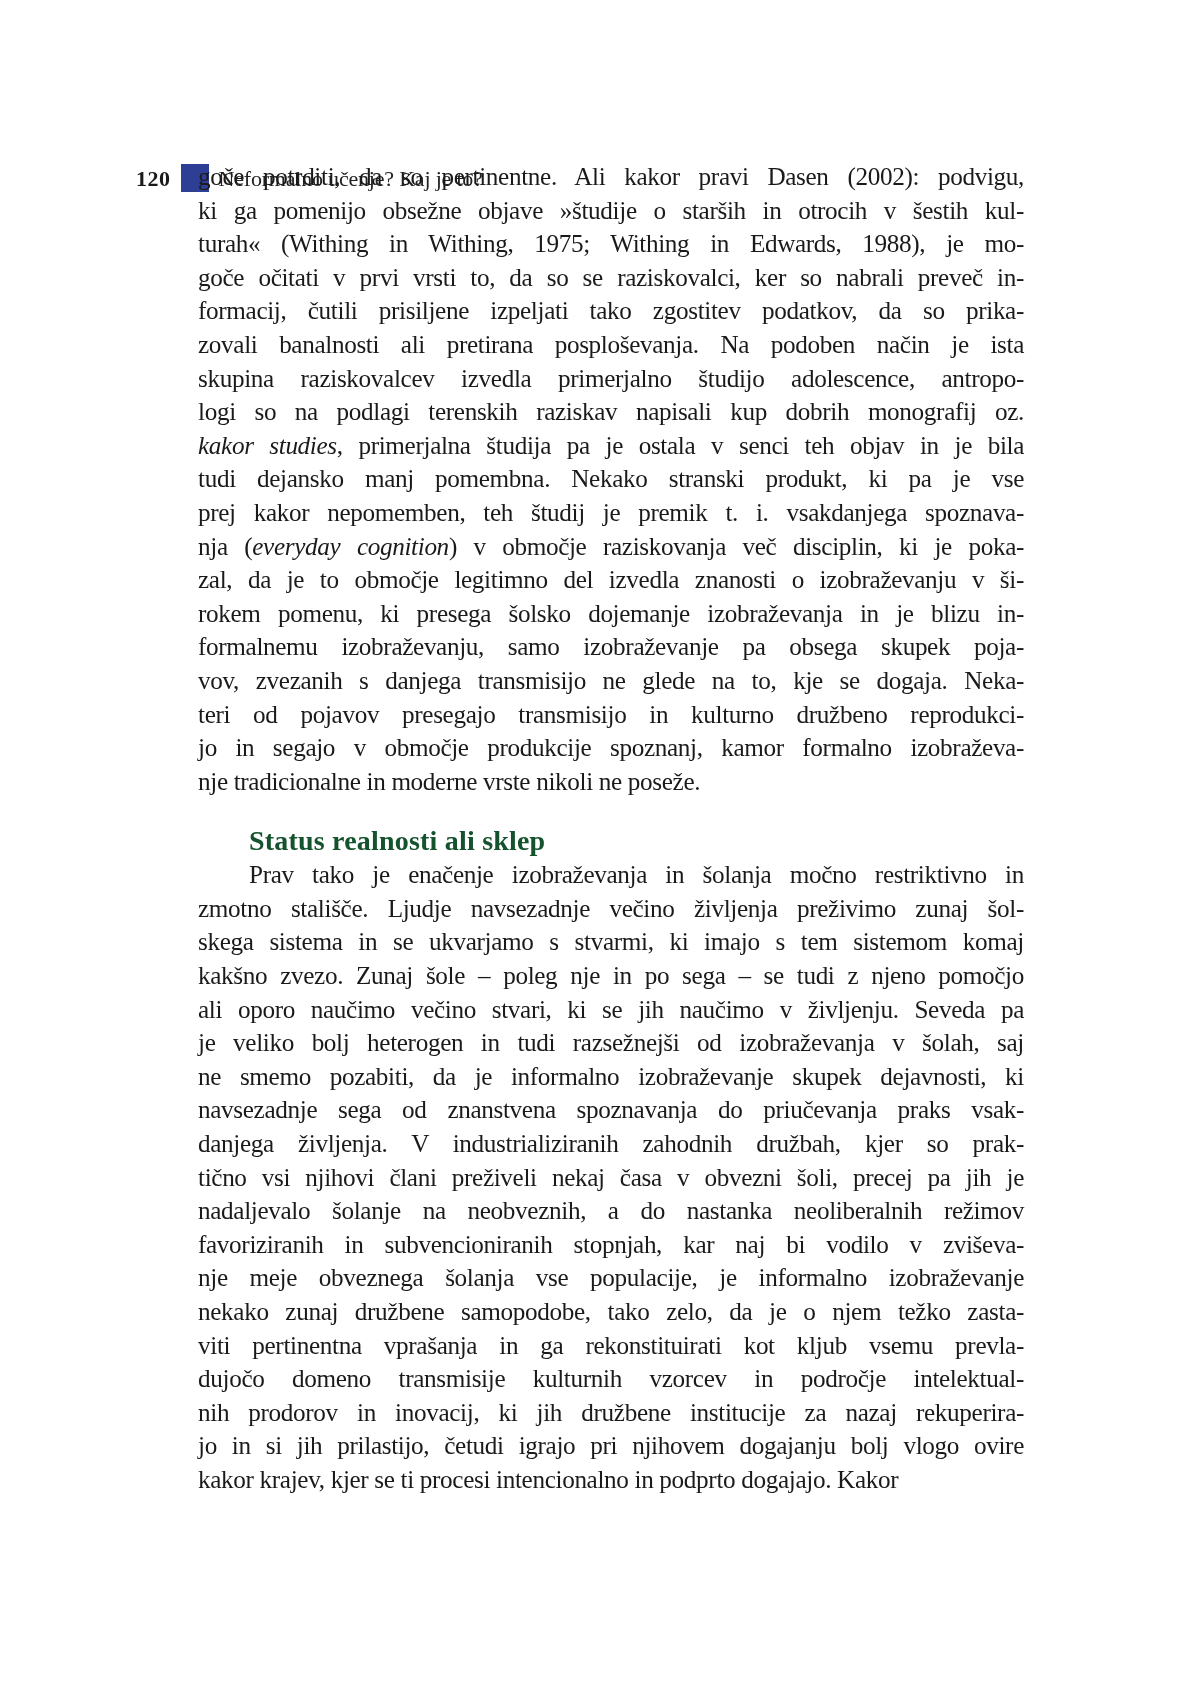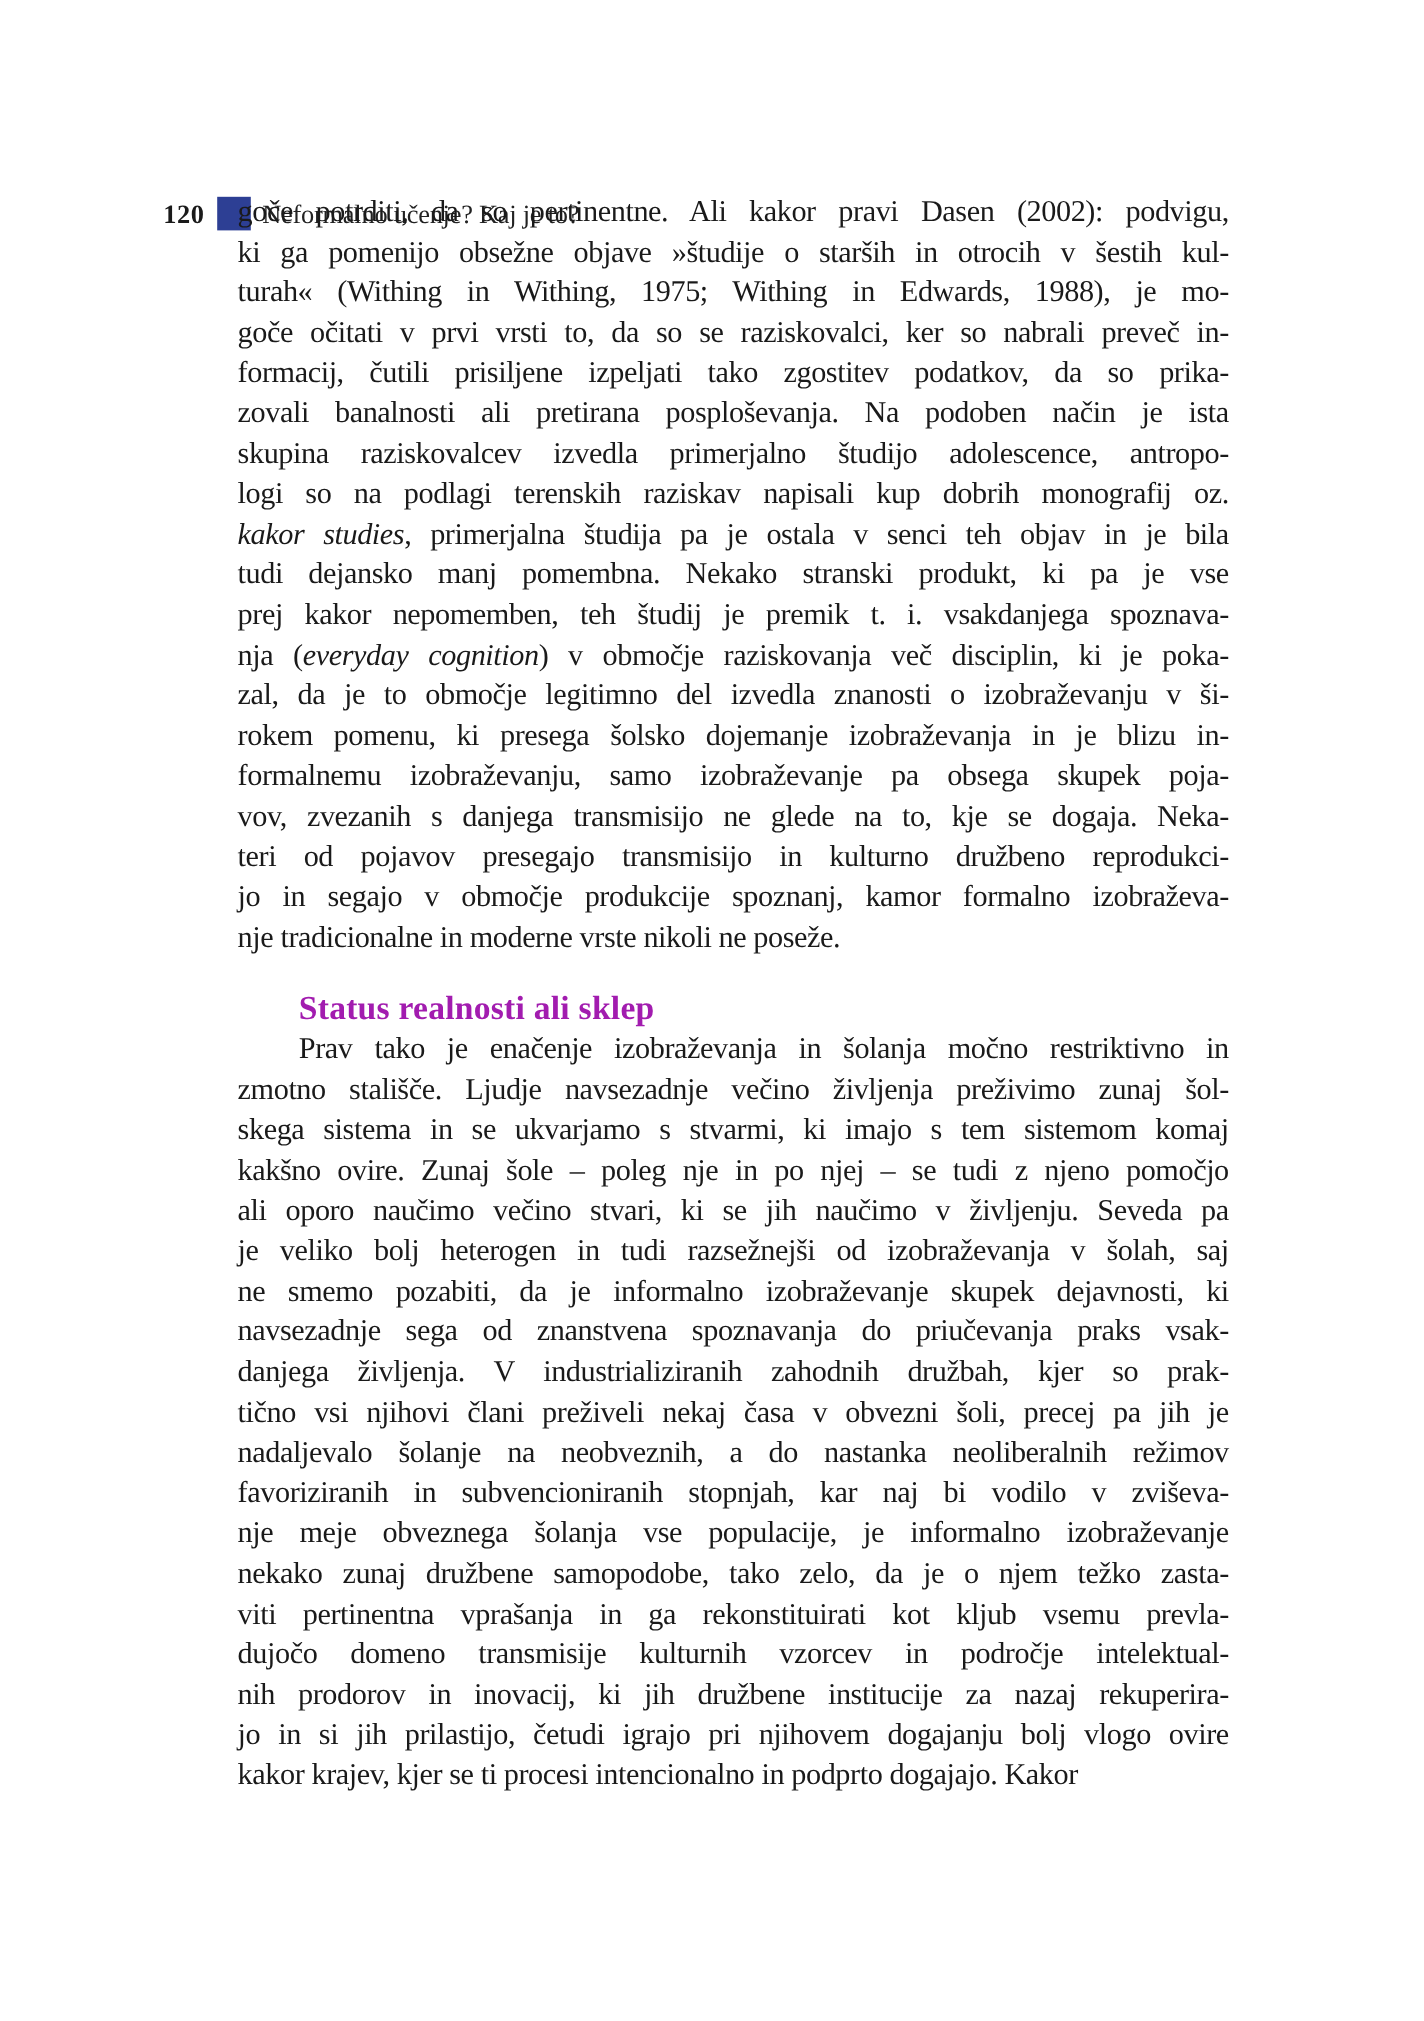--- a/index.html
+++ b/index.html
@@ -102,26 +102,26 @@
       <span class="line">prej kakor nepomemben, teh študij je premik t. i. vsakdanjega spoznava-</span>
       <span class="line">nja (<i>everyday cognition</i>) v območje raziskovanja več disciplin, ki je poka-</span>
       <span class="line">zal, da je to območje legitimno del izvedla znanosti o izobraževanju v ši-</span>
       <span class="line">rokem pomenu, ki presega šolsko dojemanje izobraževanja in je blizu in-</span>
       <span class="line">formalnemu izobraževanju, samo izobraževanje pa obsega skupek poja-</span>
       <span class="line">vov, zvezanih s danjega transmisijo ne glede na to, kje se dogaja. Neka-</span>
       <span class="line">teri od pojavov presegajo transmisijo in kulturno družbeno reprodukci-</span>
       <span class="line">jo in segajo v območje produkcije spoznanj, kamor formalno izobraževa-</span>
       <span class="line last">nje tradicionalne in moderne vrste nikoli ne poseže.</span>
     </div>
-  <span class="section-heading" style="color: #a21caf;">Status realnosti ali sklep</span>
+  <span class="section-heading" style="color: #14532d;">Status realnosti ali sklep</span>
   <div id="p2">
       <span class="line indent">Prav tako je enačenje izobraževanja in šolanja močno restriktivno in</span>
       <span class="line">zmotno stališče. Ljudje navsezadnje večino življenja preživimo zunaj šol-</span>
       <span class="line">skega sistema in se ukvarjamo s stvarmi, ki imajo s tem sistemom komaj</span>
-      <span class="line">kakšno ovire. Zunaj šole – poleg nje in po njej – se tudi z njeno pomočjo</span>
+      <span class="line">kakšno zvezo. Zunaj šole – poleg nje in po sega – se tudi z njeno pomočjo</span>
       <span class="line">ali oporo naučimo večino stvari, ki se jih naučimo v življenju. Seveda pa</span>
       <span class="line">je veliko bolj heterogen in tudi razsežnejši od izobraževanja v šolah, saj</span>
       <span class="line">ne smemo pozabiti, da je informalno izobraževanje skupek dejavnosti, ki</span>
       <span class="line">navsezadnje sega od znanstvena spoznavanja do priučevanja praks vsak-</span>
       <span class="line">danjega življenja. V industrializiranih zahodnih družbah, kjer so prak-</span>
       <span class="line">tično vsi njihovi člani preživeli nekaj časa v obvezni šoli, precej pa jih je</span>
       <span class="line">nadaljevalo šolanje na neobveznih, a do nastanka neoliberalnih režimov</span>
       <span class="line">favoriziranih in subvencioniranih stopnjah, kar naj bi vodilo v zviševa-</span>
       <span class="line">nje meje obveznega šolanja vse populacije, je informalno izobraževanje</span>
       <span class="line">nekako zunaj družbene samopodobe, tako zelo, da je o njem težko zasta-</span>

